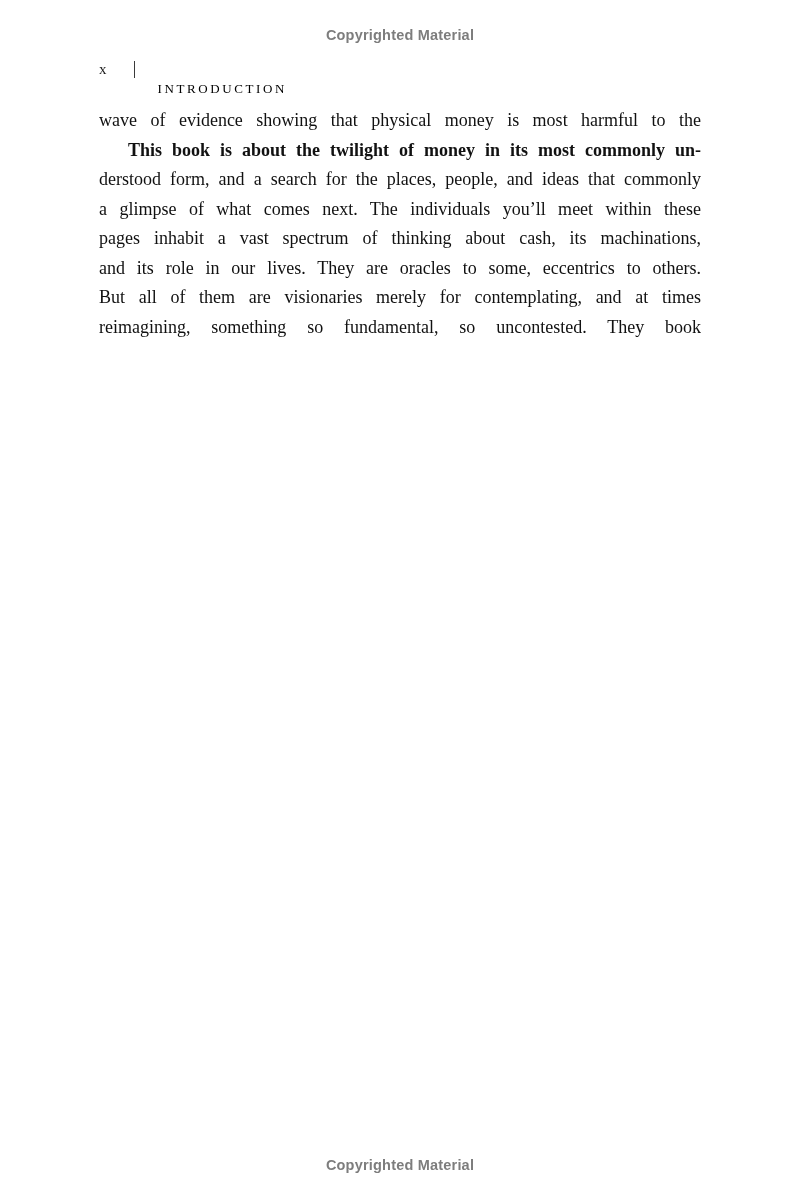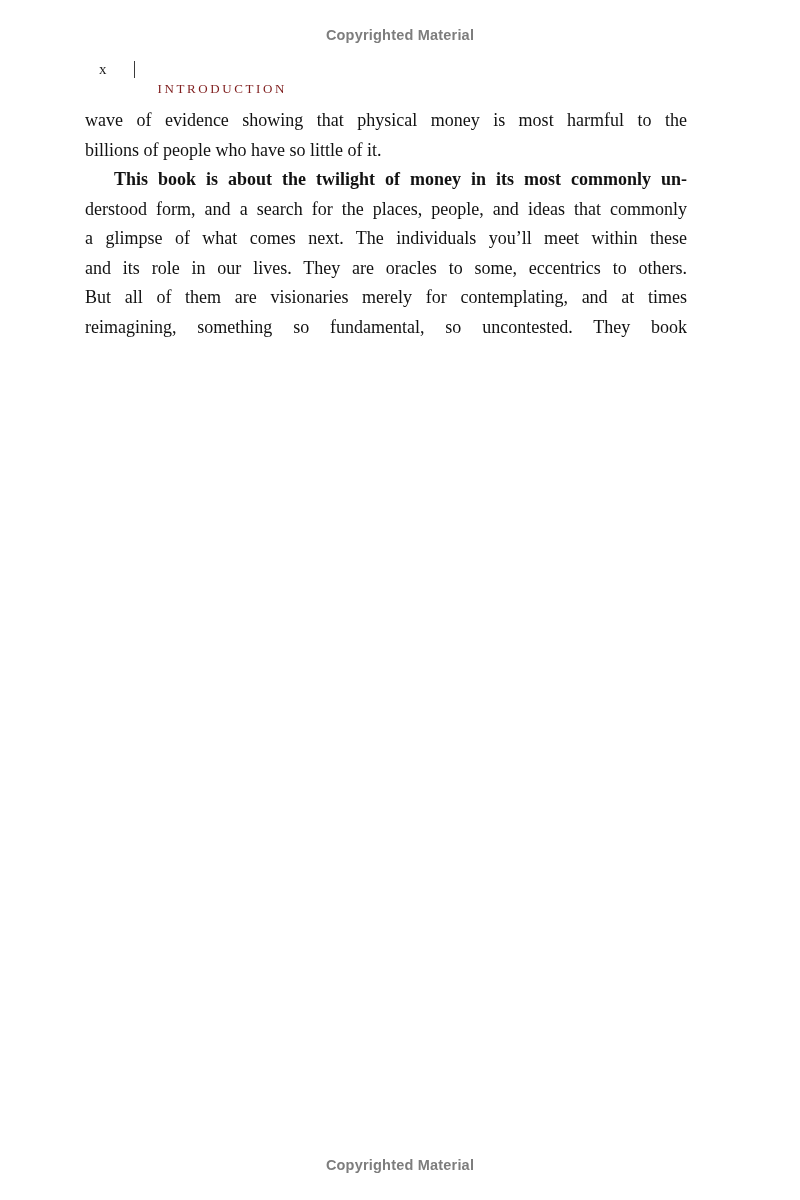--- a/index.html
+++ b/index.html
@@ -47,29 +47,29 @@
   .header-rule {
     width: 1px;
     height: 17px;
     background: #3a3a3a;
     margin-left: 27px;
     margin-right: 23px;
   }
   .chapter-title {
     font-size: 13px;
     letter-spacing: 2.6px;
-    color: #7f1d1d;
+    color: #000000;
     line-height: 20px;
     margin-top: 40px;
   }
 
   .body-text {
     position: absolute;
     top: 106px;
-    left: 85px;
+    left: 99px;
     width: 602px;
     font-size: 18px;
     line-height: 29.5px;
     color: #111111;
   }
   .para { margin: 0; }
   .line {
     text-align: justify;
     text-align-last: justify;
     height: 29.5px;
@@ -93,26 +93,26 @@
 
   <div class="running-header">
     <span class="page-number">x</span>
     <span class="header-rule"></span>
     <span class="chapter-title">INTRODUCTION</span>
   </div>
 
   <div class="body-text">
       <div class="para">
         <div class="line">wave of evidence showing that physical money is most harmful to the</div>
-        <div class="line last">billions of people who have so little of it.</div>
       </div>
       <div class="para">
         <div class="line indent">This book is about the twilight of money in its most commonly un-</div>
         <div class="line">derstood form, and a search for the places, people, and ideas that commonly</div>
         <div class="line">a glimpse of what comes next. The individuals you’ll meet within these</div>
+        <div class="line">pages inhabit a vast spectrum of thinking about cash, its machinations,</div>
         <div class="line">and its role in our lives. They are oracles to some, eccentrics to others.</div>
         <div class="line">But all of them are visionaries merely for contemplating, and at times</div>
         <div class="line">reimagining, something so fundamental, so uncontested. They book</div>
       </div>
     </div>
 
   <div class="copyright-notice copyright-bottom">Copyrighted Material</div>
 
 </div>
 

